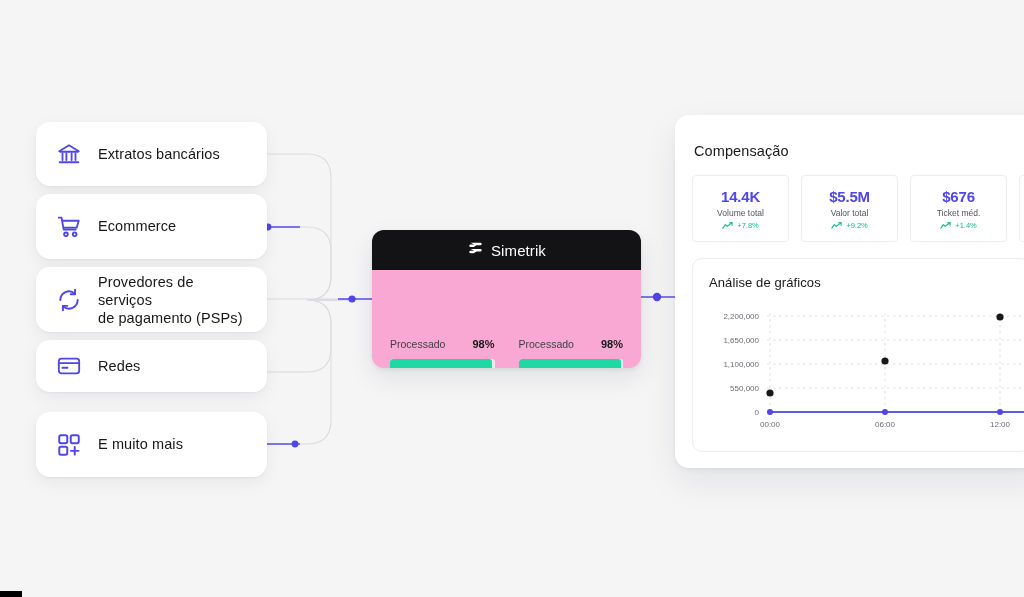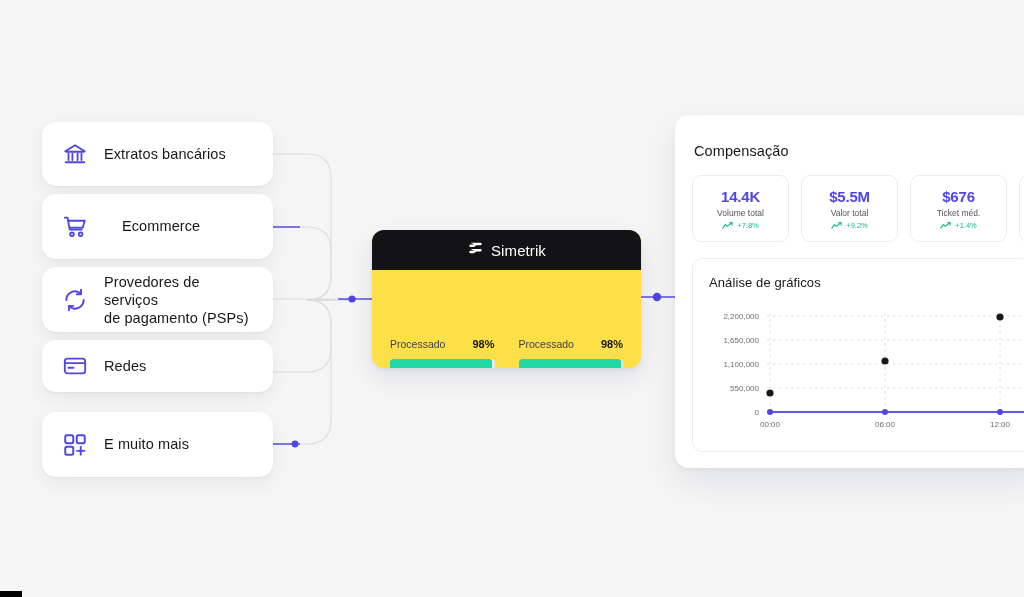--- a/index.html
+++ b/index.html
@@ -36,54 +36,53 @@
   .src-card {
     position: absolute;
     left: 36px;
     width: 231px;
     background: #ffffff;
     border-radius: 14px;
     box-shadow: 0 1px 2px rgba(16,24,40,.05), 0 6px 18px rgba(16,24,40,.06);
     display: flex;
     align-items: center;
     padding: 0 18px;
-    margin-left: 6px;
   }
   .src-card .ico {
     width: 30px;
     height: 30px;
     flex: 0 0 30px;
     margin-right: 14px;
     display: flex;
     align-items: center;
     justify-content: center;
     color: #4f46e5;
   }
   .src-card .ico svg { display: block; }
   .src-card .lbl {
     font-size: 14.5px;
     line-height: 19px;
     color: #18181b;
     letter-spacing: .1px;
   }
 
   #card-extratos  { top: 122px; height: 64px; }
-  #card-ecommerce { top: 194px; height: 65px; gap: 18px; }
+  #card-ecommerce { top: 194px; height: 65px; }
   #card-psp       { top: 267px; height: 65px; }
   #card-redes     { top: 340px; height: 52px; }
   #card-mais      { top: 412px; height: 65px; }
 
   
   #simetrik-card {
     position: absolute;
     left: 372px;
     top: 230px;
     width: 269px;
     height: 138px;
-    background: #fde047;
+    background: #f9a8d4;
     border-radius: 12px;
     box-shadow: 0 2px 4px rgba(16,24,40,.06), 0 10px 26px rgba(16,24,40,.09);
     overflow: hidden;
   }
   #simetrik-header {
     height: 40px;
     background: #131316;
     display: flex;
     align-items: center;
     justify-content: center;
@@ -142,21 +141,21 @@
 
   #stat-row {
     display: flex;
     gap: 12px;
     margin-top: 16px;
   }
   .stat-card {
     flex: 0 0 97px;
     height: 67px;
     border: 1px solid #ededf0;
-    border-radius: 9px;
+    border-radius: 4px;
     background: #fff;
     display: flex;
     flex-direction: column;
     align-items: center;
     justify-content: center;
     gap: 3px;
   }
   .stat-value {
     font-size: 15px;
     font-weight: bold;

